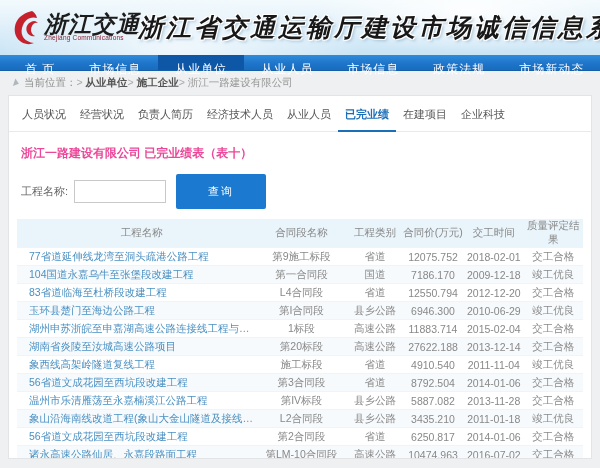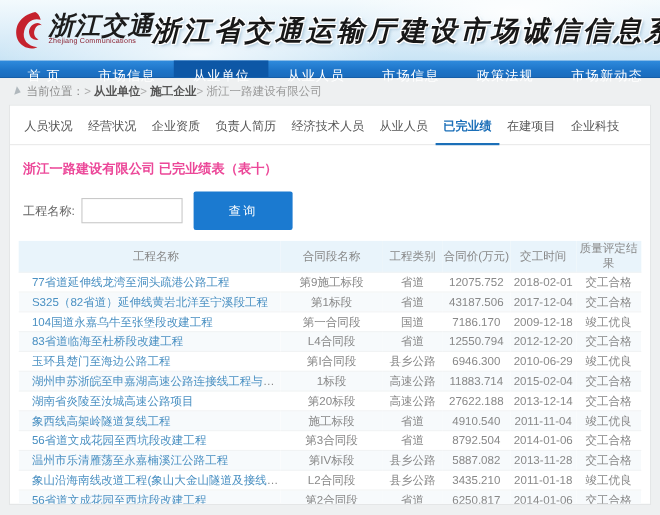--- a/index.html
+++ b/index.html
@@ -178,21 +178,20 @@
 
 <div class="card">
 
   <div class="tabs">
 
 
       <div class="tab">人员状况</div>
 
       <div class="tab">经营状况</div>
 
-      <div class="tab">企业资质</div>
 
       <div class="tab">负责人简历</div>
 
       <div class="tab">经济技术人员</div>
 
       <div class="tab">从业人员</div>
 
       <div class="tab active">已完业绩</div>
 
       <div class="tab">在建项目</div>
@@ -224,28 +223,20 @@
 
         <tr>
           <td class="col-name"><a>77省道延伸线龙湾至洞头疏港公路工程</a></td>
           <td class="col-section">第9施工标段</td>
           <td class="col-category">省道</td>
           <td class="col-price">12075.752</td>
           <td class="col-date">2018-02-01</td>
           <td class="col-result">交工合格</td>
         </tr>
 
-        <tr>
-          <td class="col-name"><a>S325（82省道）延伸线黄岩北洋至宁溪段工程</a></td>
-          <td class="col-section">第1标段</td>
-          <td class="col-category">省道</td>
-          <td class="col-price">43187.506</td>
-          <td class="col-date">2017-12-04</td>
-          <td class="col-result">交工合格</td>
-        </tr>
 
         <tr>
           <td class="col-name"><a>104国道永嘉乌牛至张堡段改建工程</a></td>
           <td class="col-section">第一合同段</td>
           <td class="col-category">国道</td>
           <td class="col-price">7186.170</td>
           <td class="col-date">2009-12-18</td>
           <td class="col-result">竣工优良</td>
         </tr>
 

